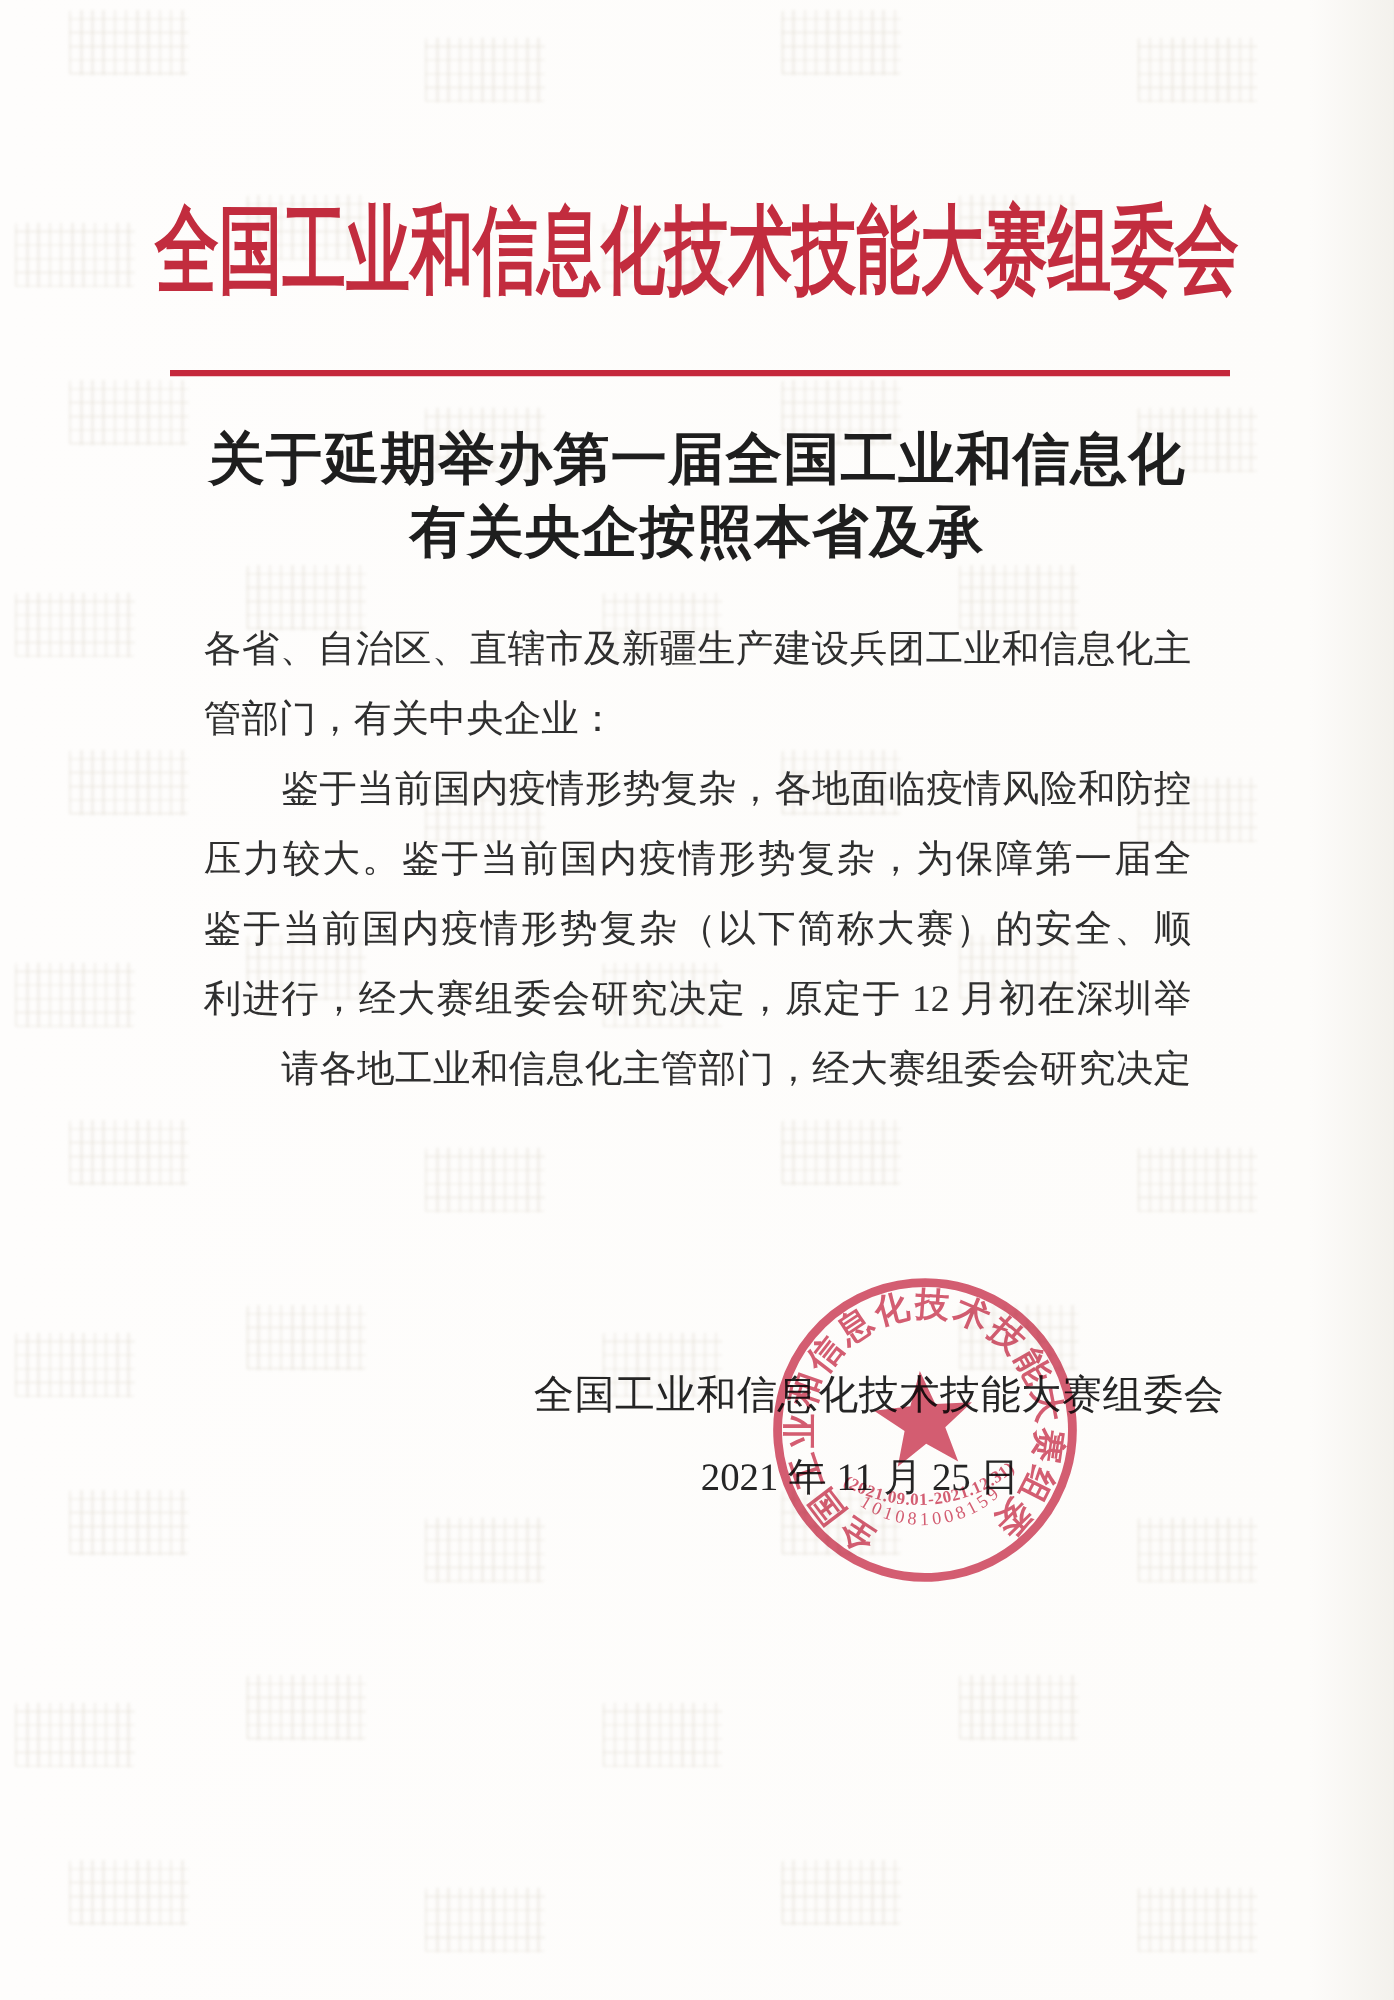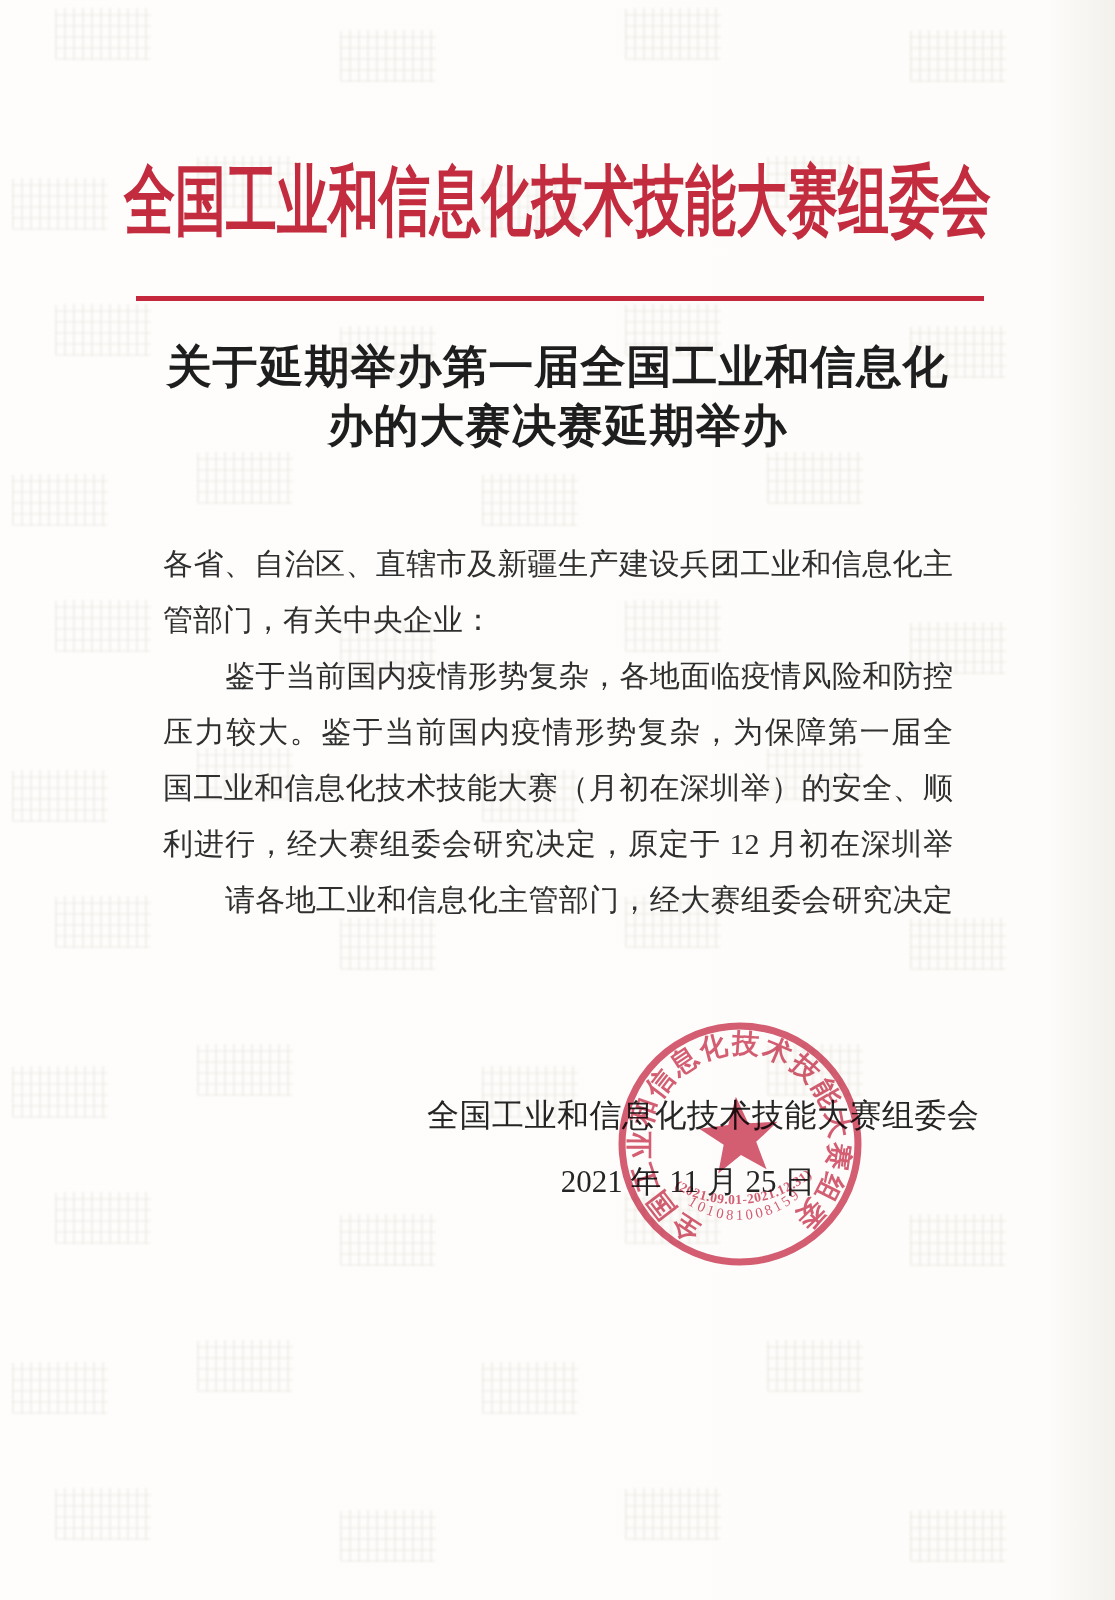--- a/index.html
+++ b/index.html
@@ -34,21 +34,21 @@
     position:absolute;top:296px;left:136px;width:848px;height:5px;
     background:#c5283c;
   }
   .doc-title{
     position:absolute;top:338px;left:0;width:1115px;
     text-align:center;color:#1e1e1e;
     font-size:45px;font-weight:bold;line-height:59px;
     letter-spacing:1px;
   }
   .doc-body{
-    position:absolute;top:536px;left:163px;width:790px;
+    position:absolute;top:492px;left:163px;width:790px;
     color:#2f2f2f;
   }
   .body-line{
     min-height:56px;line-height:56px;font-size:30px;
     text-align:justify;white-space:normal;
   }
   .body-line.fill{text-align-last:justify;}
   .body-line.indent{padding-left:62px;}
   .sig-block{
     position:absolute;top:1095px;right:166px;width:522px;
@@ -121,29 +121,29 @@
       <div class="wm-blob" style="left: 625px; top: 1488px;"></div>
       <div class="wm-blob" style="left: 910px; top: 1510px;"></div>
     </div>
 
   <div class="org-header">全国工业和信息化技术技能大赛组委会</div>
 
   <div class="red-rule"></div>
 
   <div class="doc-title">
     <div>关于延期举办第一届全国工业和信息化</div>
-    <div>办的大赛决赛延期举办</div>
+    <div>有关央企按照本省及承</div>
   </div>
 
   <div class="doc-body" id="docBody">
       <div class="body-line fill">各省、自治区、直辖市及新疆生产建设兵团工业和信息化主</div>
       <div class="body-line">管部门，有关中央企业：</div>
       <div class="body-line indent fill">鉴于当前国内疫情形势复杂，各地面临疫情风险和防控</div>
       <div class="body-line fill">压力较大。鉴于当前国内疫情形势复杂，为保障第一届全</div>
-      <div class="body-line fill">国工业和信息化技术技能大赛（月初在深圳举）的安全、顺</div>
+      <div class="body-line fill">鉴于当前国内疫情形势复杂（以下简称大赛）的安全、顺</div>
       <div class="body-line fill">利进行，经大赛组委会研究决定，原定于 12 月初在深圳举</div>
       <div class="body-line indent fill">请各地工业和信息化主管部门，经大赛组委会研究决定</div>
     </div>
 
   <div class="sig-block">
     <div class="sig-org">全国工业和信息化技术技能大赛组委会</div>
     <div class="sig-date">2021 年 11 月 25 日</div>
   </div>
 
   <svg class="stamp" viewBox="0 0 250 250">

